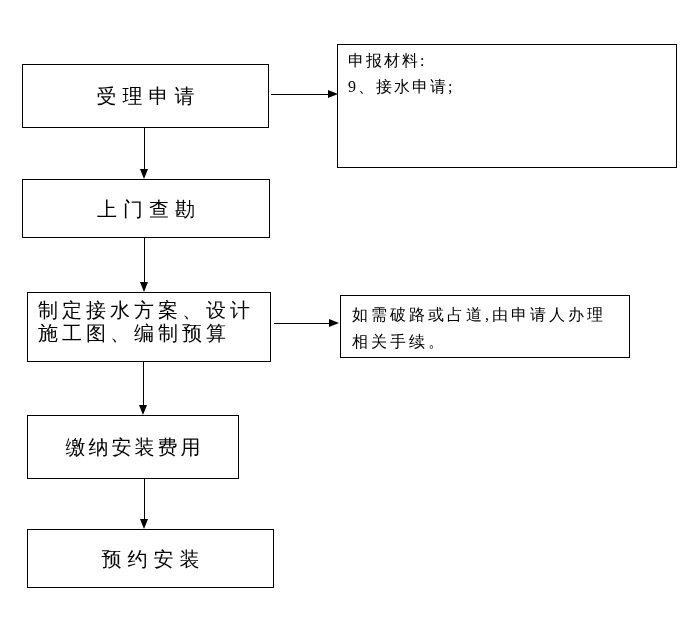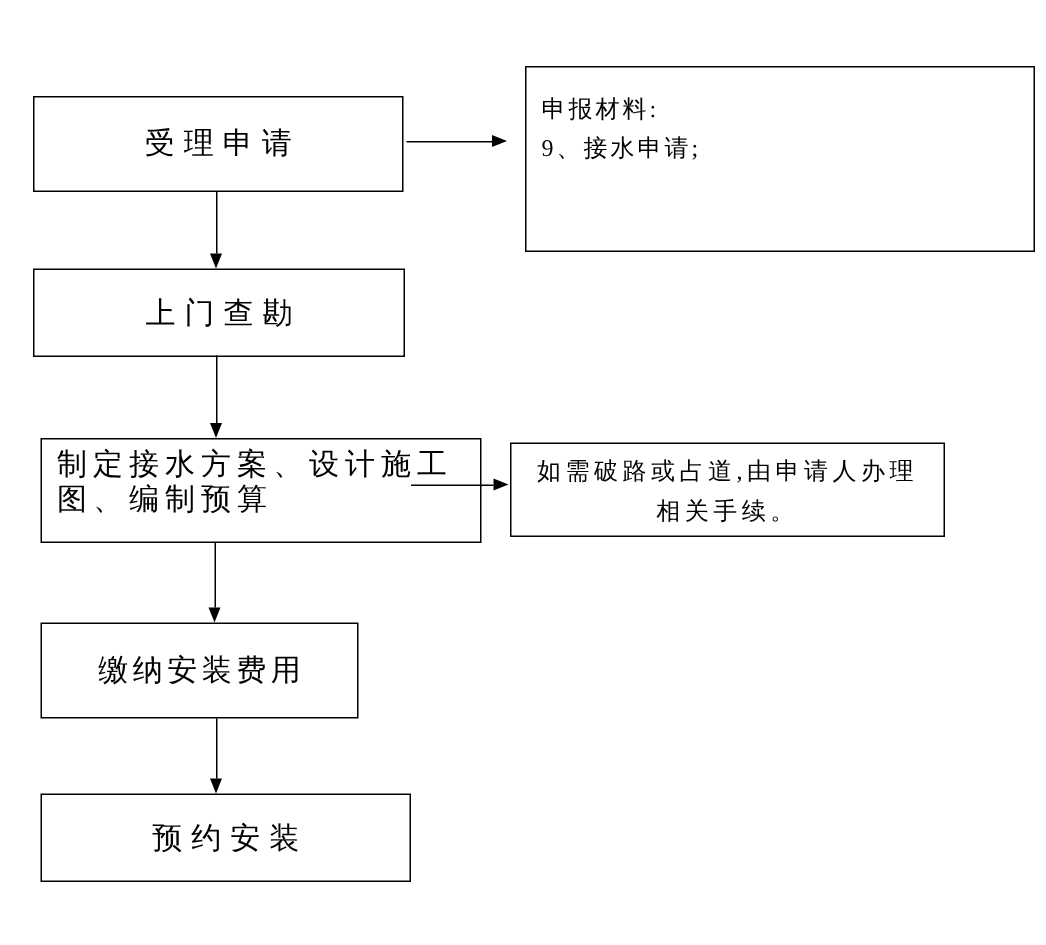--- a/index.html
+++ b/index.html
@@ -19,42 +19,42 @@
   }
   .node .node-label{display:inline-block;}
 
   #node-accept{left:22px;top:64px;width:247px;height:64px;}
   #node-accept .node-label{letter-spacing:6px;margin-right:-6px;}
 
   #node-survey{left:22px;top:179px;width:248px;height:59px;}
   #node-survey .node-label{letter-spacing:6px;margin-right:-6px;}
 
   #node-plan{
-    left:27px;top:292px;width:294px;height:70px;
+    left:27px;top:292px;width:244px;height:70px;
     display:block;white-space:normal;text-align:left;
     padding:6px 10px;line-height:23px;
   }
   #node-plan .node-label{letter-spacing:4px;}
 
   #node-fee{left:27px;top:415px;width:212px;height:64px;}
   #node-fee .node-label{letter-spacing:3px;margin-right:-3px;}
 
   #node-book{left:27px;top:529px;width:247px;height:59px;}
   #node-book .node-label{letter-spacing:6px;margin-right:-6px;}
 
   
   .annotation{
     position:absolute;box-sizing:border-box;
     border:1.5px solid #000;background:#fff;
     font-size:16px;text-align:left;
   }
-  #anno-materials{left:337px;top:44px;width:340px;height:124px;padding:16px 10px;line-height:25.5px;letter-spacing:2px;margin-left:13px;}
+  #anno-materials{left:337px;top:44px;width:340px;height:124px;padding:3px 10px;line-height:25.5px;letter-spacing:2px;}
   #anno-road{left:340px;top:295px;width:290px;height:63px;padding:5px 11px;line-height:27px;letter-spacing:3px;}
   .anno-line{white-space:nowrap;}
-  .anno-text{white-space:normal;text-align:center;}
+  .anno-text{white-space:normal;}
 
   
   .hline{position:absolute;height:1.4px;background:#000;}
   .vline{position:absolute;width:1.4px;background:#000;}
   .head-right{position:absolute;width:0;height:0;
     border-top:4.5px solid transparent;border-bottom:4.5px solid transparent;border-left:10px solid #000;}
   .head-down{position:absolute;width:0;height:0;
     border-left:4.5px solid transparent;border-right:4.5px solid transparent;border-top:10px solid #000;}
 </style>
 </head>

